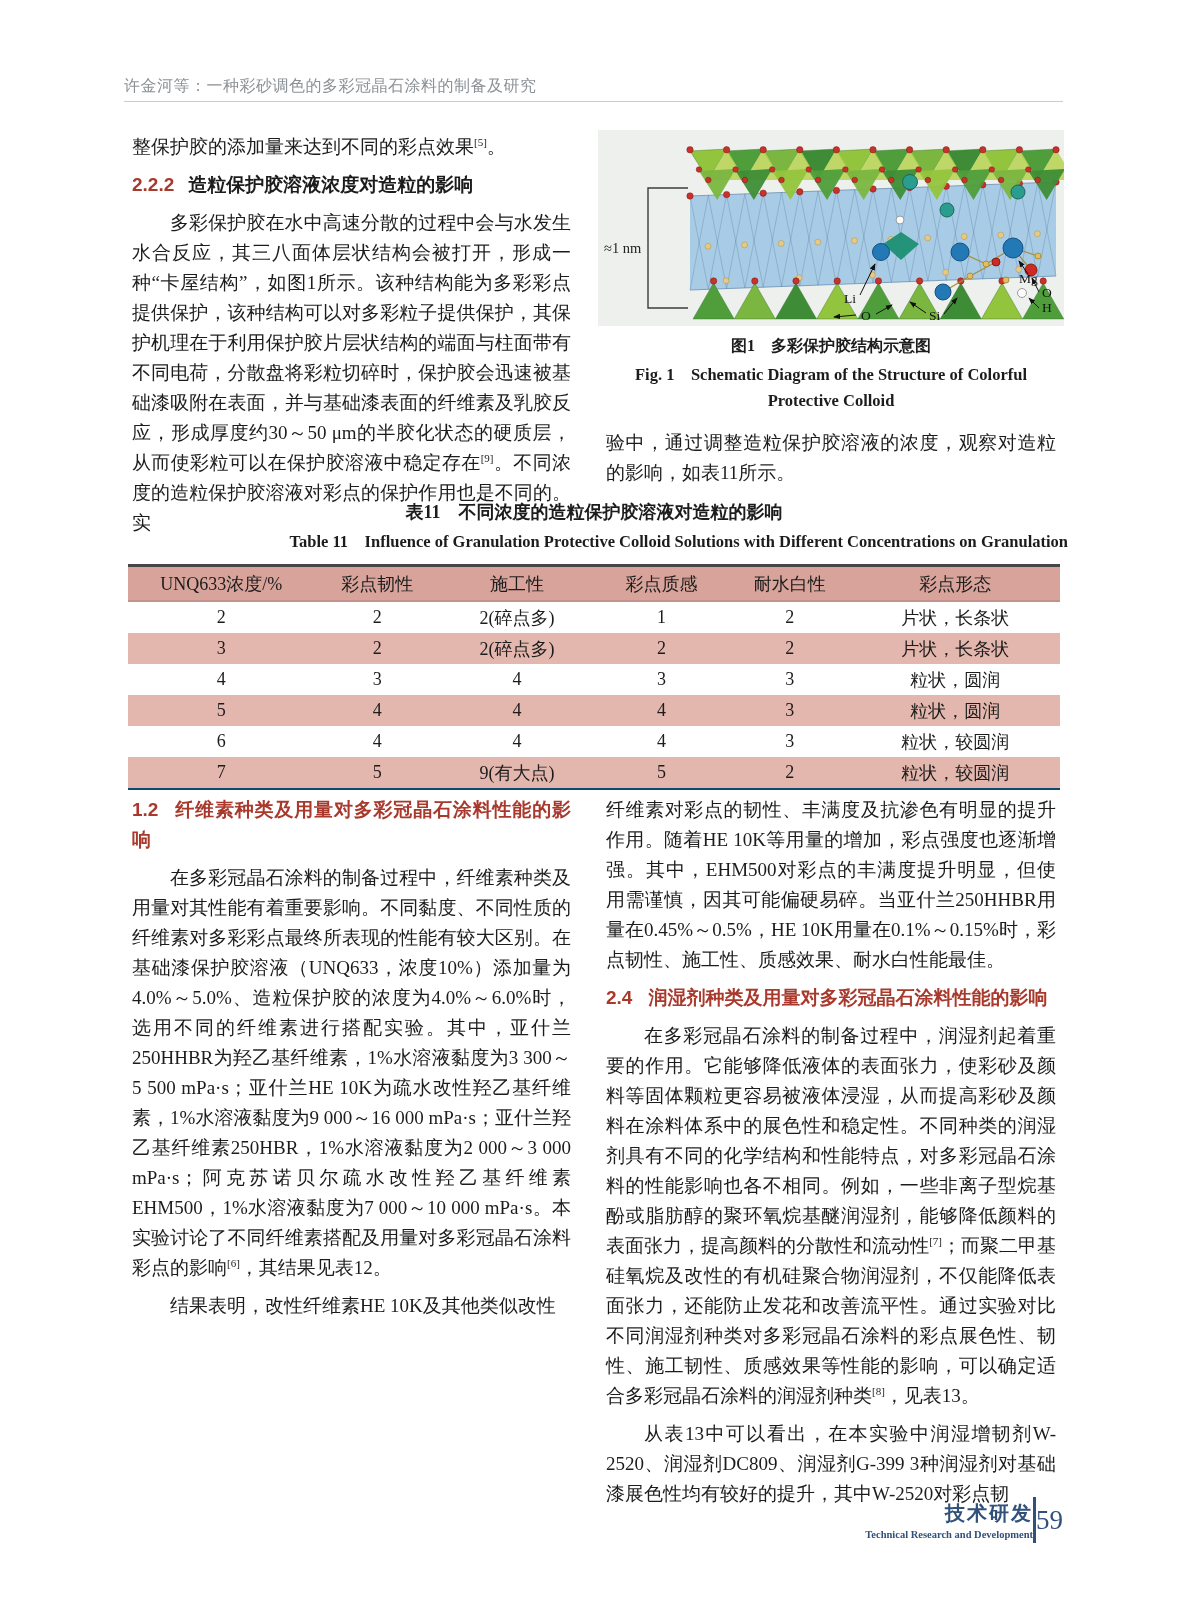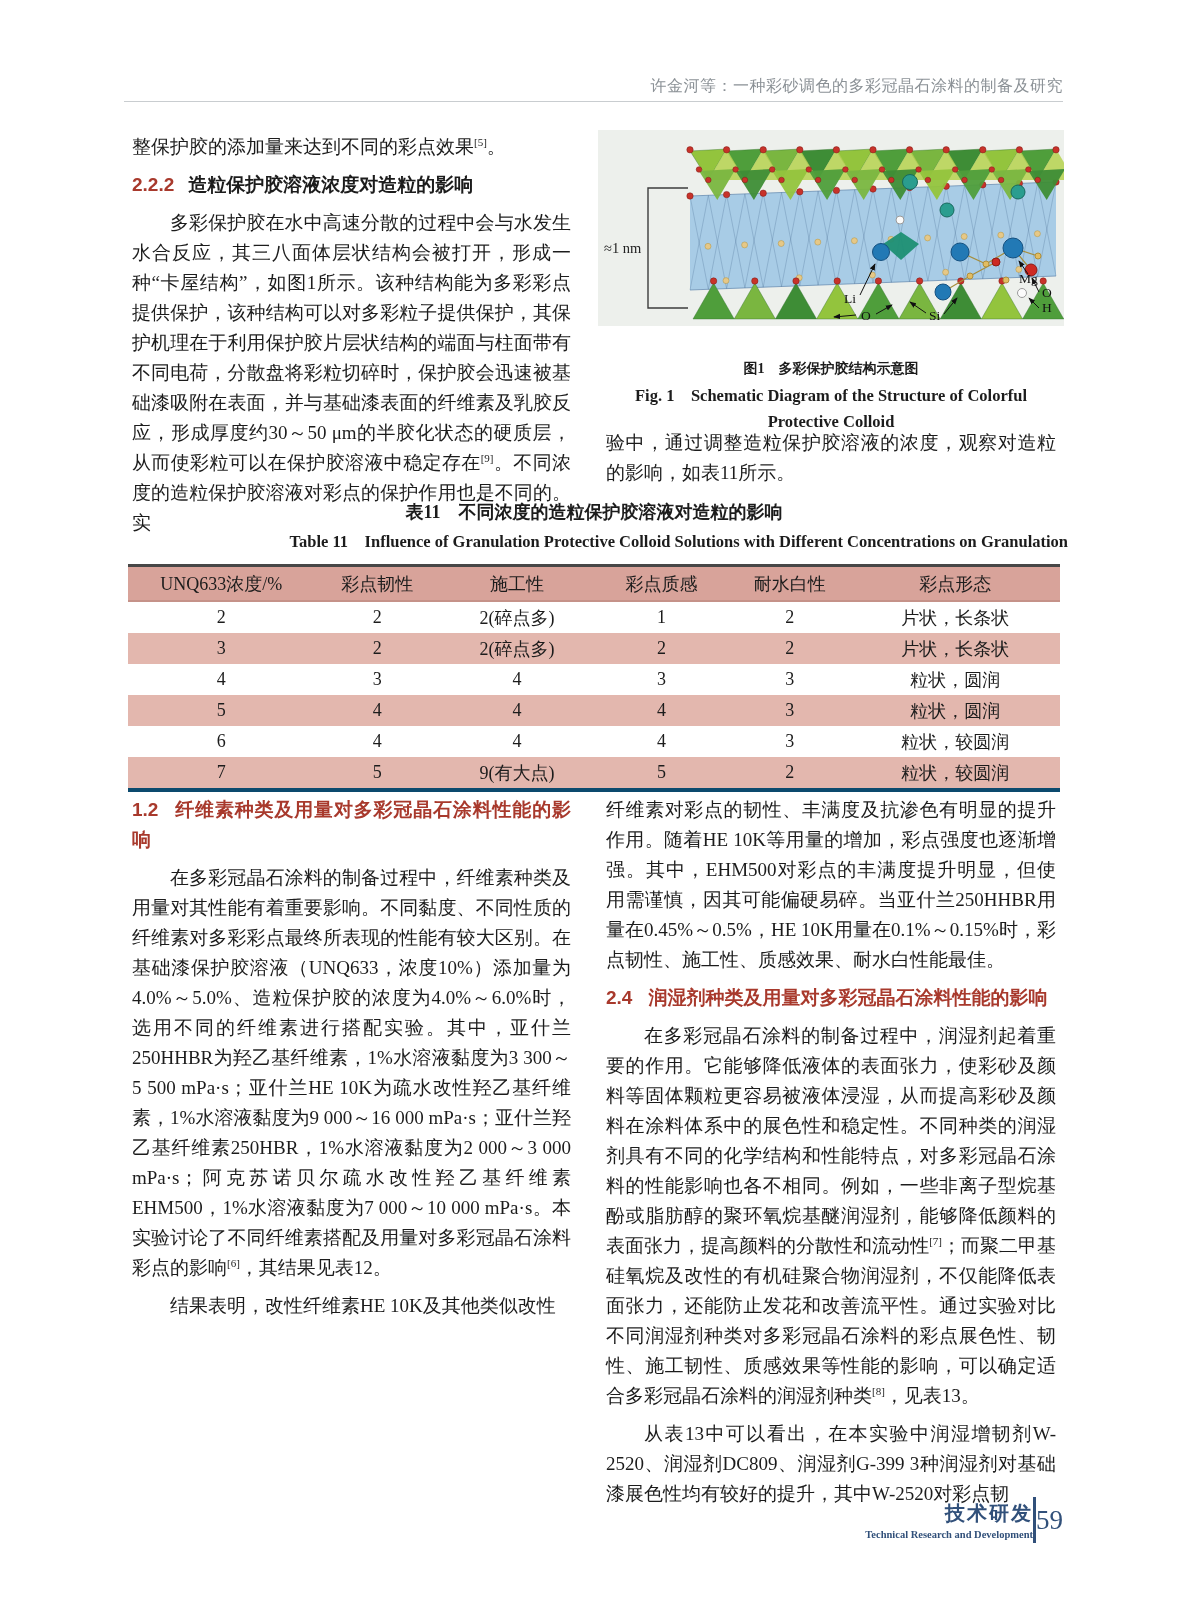--- a/index.html
+++ b/index.html
@@ -1,41 +1,41 @@
 <!DOCTYPE html>
 <html><head>
 <meta charset="utf-8">
 <style>
   html,body{margin:0;padding:0;background:#ffffff;}
   .page{position:relative;width:1187px;height:1600px;background:#fff;overflow:hidden;
         font-family:"Liberation Serif","DejaVu Serif",serif;color:#1c1c1c;}
-  .running{position:absolute;top:76px;left:124px;width:939px;text-align:right;
+  .running{position:absolute;top:76px;left:124px;width:939px;
            font-size:16px;color:#8b9196;font-family:"Liberation Sans",sans-serif;letter-spacing:.5px;}
   .rule{position:absolute;top:101px;left:124px;width:939px;height:1px;background:#c9cdd0;}
   .col{position:absolute;font-size:19px;line-height:30px;text-align:justify;}
   .col p{margin:8px;}
   .indent{text-indent:2em;}
   sup{font-size:11px;line-height:0;}
   .lt{left:124px;top:124px;width:455px;}
   .lb{left:124px;top:787px;width:455px;}
   .rt{left:598px;top:420px;width:466px;}
   .rb{left:598px;top:787px;width:466px;}
   .h3line{margin:0;font-size:19px;font-weight:bold;}
   .h3line .num{color:#a8392c;font-family:"Liberation Sans",sans-serif;margin-right:14px;}
   .h2line{margin:0;font-size:19px;font-weight:bold;color:#a8392c;}
   .h2line .num{font-family:"Liberation Sans",sans-serif;margin-right:16px;}
   .figbox{position:absolute;left:598px;top:130px;width:466px;height:196px;background:#737373;}
   .figcap{position:absolute;left:598px;top:336px;width:466px;text-align:center;}
-  .figcap .cn{font-size:14px;font-weight:bold;margin-bottom:5px;margin-top:24px;}
+  .figcap .cn{font-size:16px;font-weight:bold;margin-bottom:5px;}
   .figcap .en{font-size:16.5px;font-weight:bold;line-height:26px;}
   .tblwrap{position:absolute;left:120px;top:500px;width:948px;text-align:center;}
   .tbl-cn{font-size:18px;font-weight:bold;}
   .tbl-en{font-size:16.5px;font-weight:bold;margin-top:7px;text-align:right;}
   table{margin:11px auto 0;width:932px;border-collapse:collapse;
-        border-top:3px solid #474747;border-bottom:4px solid #0c4a6e;font-size:18px;}
+        border-top:3px solid #474747;border-bottom:2px solid #0c4a6e;font-size:18px;}
   thead th{background:#d8a39a;font-weight:normal;height:31px;border-bottom:2px solid #c austin;}
   thead th{border-bottom:2px solid #c59289;}
   tbody td{height:29px;}
   tr.alt td{background:#e3b7ae;}
   .footer{position:absolute;top:1497px;right:124px;display:flex;align-items:center;gap:0;margin-left:47px;}
   .f-left{text-align:right;color:#31507a;}
   .f-cn{font-size:20px;font-weight:bold;font-family:"Liberation Sans",sans-serif;letter-spacing:2px;}
   .f-en{font-size:10.5px;font-weight:bold;margin-top:2px;}
   .f-bar{width:3px;height:46px;background:#31507a;}
   .f-num{font-size:27px;color:#31507a;}

